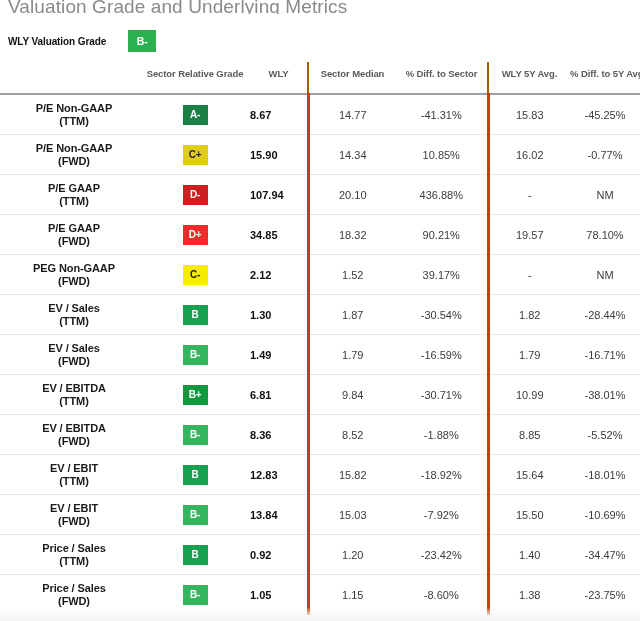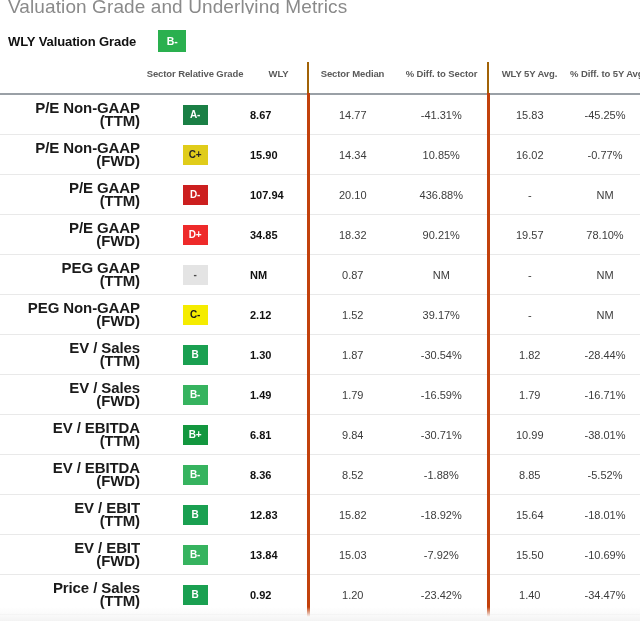--- a/index.html
+++ b/index.html
@@ -32,21 +32,21 @@
   }
 
   
   .grade-summary {
     display: flex;
     align-items: center;
     padding: 12px 0 10px 8px;
     height: 22px;
   }
   .grade-summary-label {
-    font-size: 13px;
+    font-size: 10px;
     font-weight: bold;
     color: #111;
     letter-spacing: -0.1px;
   }
   .grade-summary-badge {
     margin-left: 22px;
   }
 
   
   .badge {
@@ -98,25 +98,25 @@
   table.metrics tbody td {
     border-bottom: 1px solid #e9e9e9;
     padding: 7px 0;
     text-align: center;
     color: #3c3c3c;
     font-size: 11px;
     vertical-align: middle;
     height: 19px;
   }
   table.metrics tbody td.name {
-    text-align: right;
+    text-align: center;
     padding-left: 8px;
     font-weight: bold;
     color: #1a1a1a;
-    font-size: 15px;
+    font-size: 11px;
     line-height: 12.5px;
     letter-spacing: -0.1px;
   }
   table.metrics tbody td.wly {
     font-weight: bold;
     color: #111;
     text-align: left;
     padding-right: 14px;
     font-size: 11px;
   }
@@ -202,29 +202,20 @@
         <tr>
           <td class="name">P/E GAAP<br>(FWD)</td>
           <td class="grade-cell"><span class="badge" style="background: rgb(238, 42, 42); color: rgb(255, 255, 255);">D+</span></td>
           <td class="wly">34.85</td>
           <td class="sep-left">18.32</td>
           <td class="">90.21%</td>
           <td class="sep-left">19.57</td>
           <td class="">78.10%</td>
         </tr>
         <tr>
-          <td class="name">PEG GAAP<br>(TTM)</td>
-          <td class="grade-cell"><span class="badge" style="background: rgb(228, 228, 228); color: rgb(74, 74, 74);">-</span></td>
-          <td class="wly">NM</td>
-          <td class="sep-left">0.87</td>
-          <td class="">NM</td>
-          <td class="sep-left">-</td>
-          <td class="">NM</td>
-        </tr>
-        <tr>
           <td class="name">PEG Non-GAAP<br>(FWD)</td>
           <td class="grade-cell"><span class="badge" style="background: rgb(245, 236, 0); color: rgb(26, 26, 26);">C-</span></td>
           <td class="wly">2.12</td>
           <td class="sep-left">1.52</td>
           <td class="">39.17%</td>
           <td class="sep-left">-</td>
           <td class="">NM</td>
         </tr>
         <tr>
           <td class="name">EV / Sales<br>(TTM)</td>

